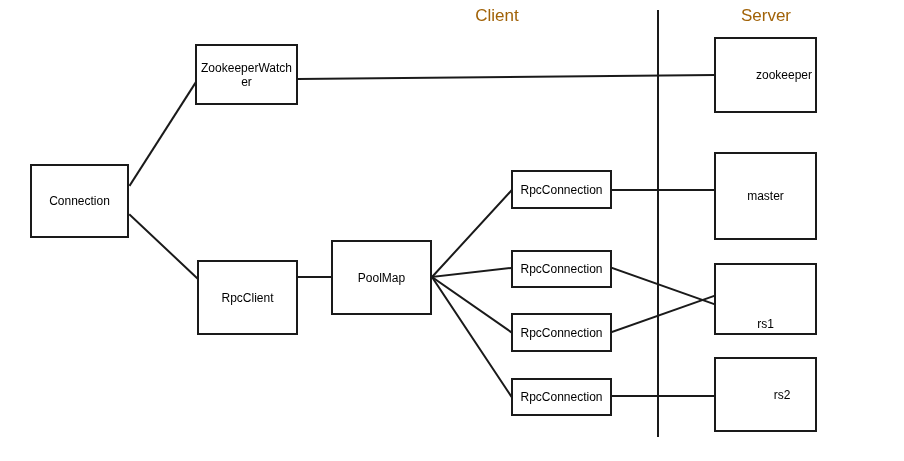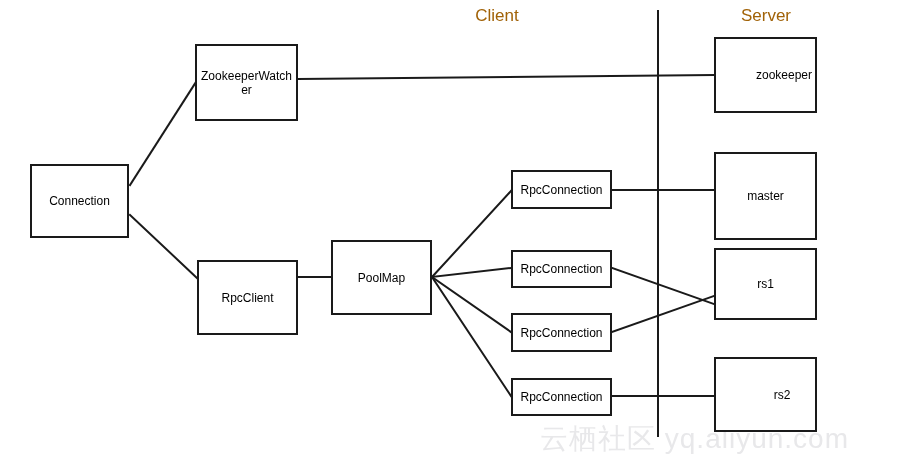--- a/index.html
+++ b/index.html
@@ -84,32 +84,31 @@
         <line x1="612" y1="190" x2="714" y2="190" stroke="#1a1a1a" stroke-width="2" stroke-linecap="square"></line>
         <line x1="612" y1="268" x2="714" y2="304" stroke="#1a1a1a" stroke-width="2" stroke-linecap="square"></line>
         <line x1="612" y1="332" x2="714" y2="296" stroke="#1a1a1a" stroke-width="2" stroke-linecap="square"></line>
         <line x1="612" y1="396" x2="714" y2="396" stroke="#1a1a1a" stroke-width="2" stroke-linecap="square"></line>
       </g>
     <g id="divider-layer">
         <line x1="658" y1="10" x2="658" y2="437" stroke="#1a1a1a" stroke-width="2"></line>
       </g>
   </svg>
 
-  <div id="watermark" class="watermark" style="left: 540px; top: 424px;">云栖社区 yq.aliyun.com</div>
 
   <div id="lane-title-layer">
       <div class="lane-title" style="left: 437px; top: 6px; width: 120px;">Client</div>
       <div class="lane-title" style="left: 706px; top: 6px; width: 120px;">Server</div>
     </div>
 
   <div id="node-layer">
       <div class="node-box" style="left: 30px; top: 164px; width: 99px; height: 74px;">
         <span class="node-label">Connection</span>
       </div>
-      <div class="node-box" style="left: 195px; top: 44px; width: 103px; height: 77px;">
+      <div class="node-box" style="left: 195px; top: 44px; width: 103px; height: 61px;">
         <span class="node-label">ZookeeperWatcher</span>
       </div>
       <div class="node-box" style="left: 197px; top: 240px; width: 101px; height: 75px; margin-top: 20px;">
         <span class="node-label">RpcClient</span>
       </div>
       <div class="node-box" style="left: 331px; top: 240px; width: 101px; height: 75px;">
         <span class="node-label">PoolMap</span>
       </div>
       <div class="node-box" style="left: 511px; top: 170px; width: 101px; height: 39px;">
         <span class="node-label">RpcConnection</span>
@@ -122,21 +121,21 @@
       </div>
       <div class="node-box" style="left: 511px; top: 378px; width: 101px; height: 38px;">
         <span class="node-label">RpcConnection</span>
       </div>
       <div class="node-box" style="left: 714px; top: 37px; width: 103px; height: 76px; text-align: right;">
         <span class="node-label">zookeeper</span>
       </div>
       <div class="node-box" style="left: 714px; top: 152px; width: 103px; height: 88px;">
         <span class="node-label">master</span>
       </div>
-      <div class="node-box" style="left: 714px; top: 248px; width: 103px; height: 72px;">
+      <div class="node-box" style="left: 714px; top: 263px; width: 103px; height: 72px; align-items: flex-end;">
         <span class="node-label">rs1</span>
       </div>
       <div class="node-box" style="left: 714px; top: 357px; width: 103px; height: 75px; padding-left: 36px;">
         <span class="node-label">rs2</span>
       </div>
     </div>
 
 </div>
 
 </body></html>

